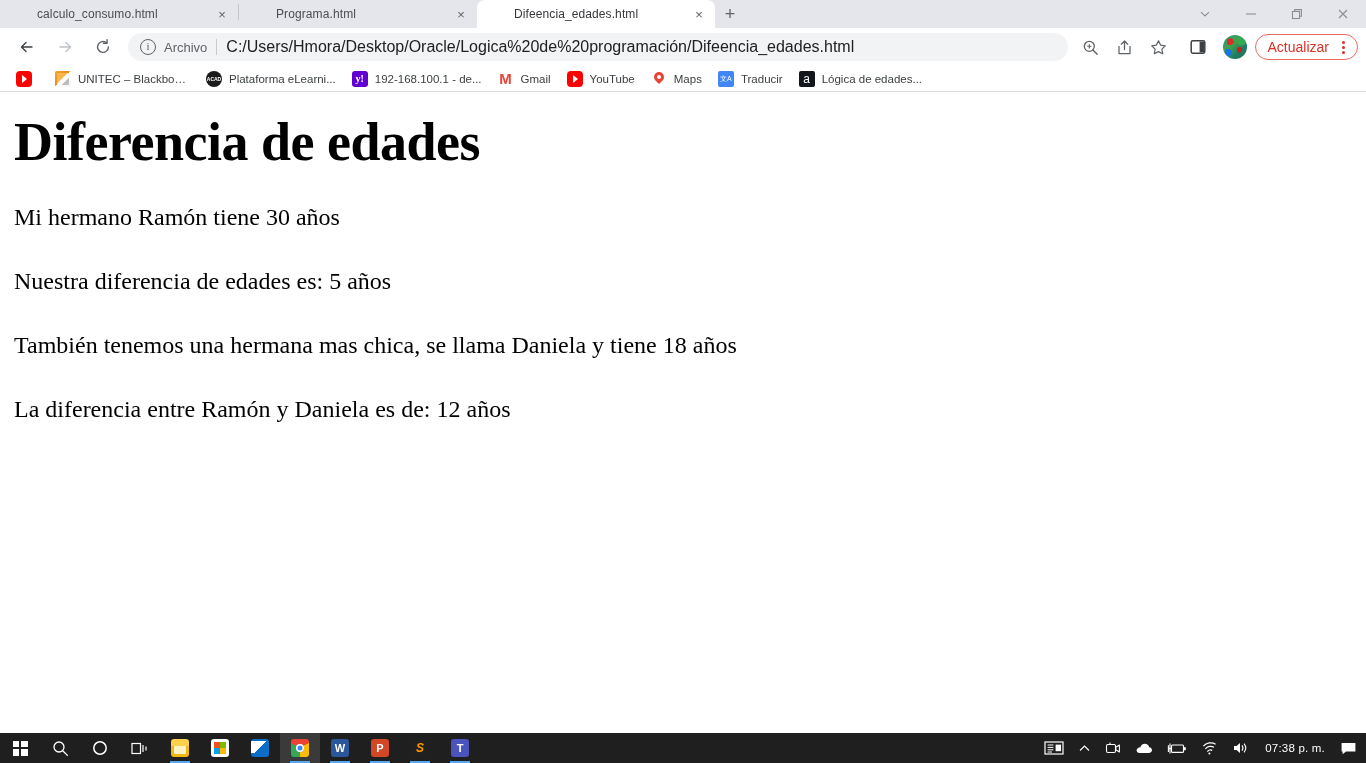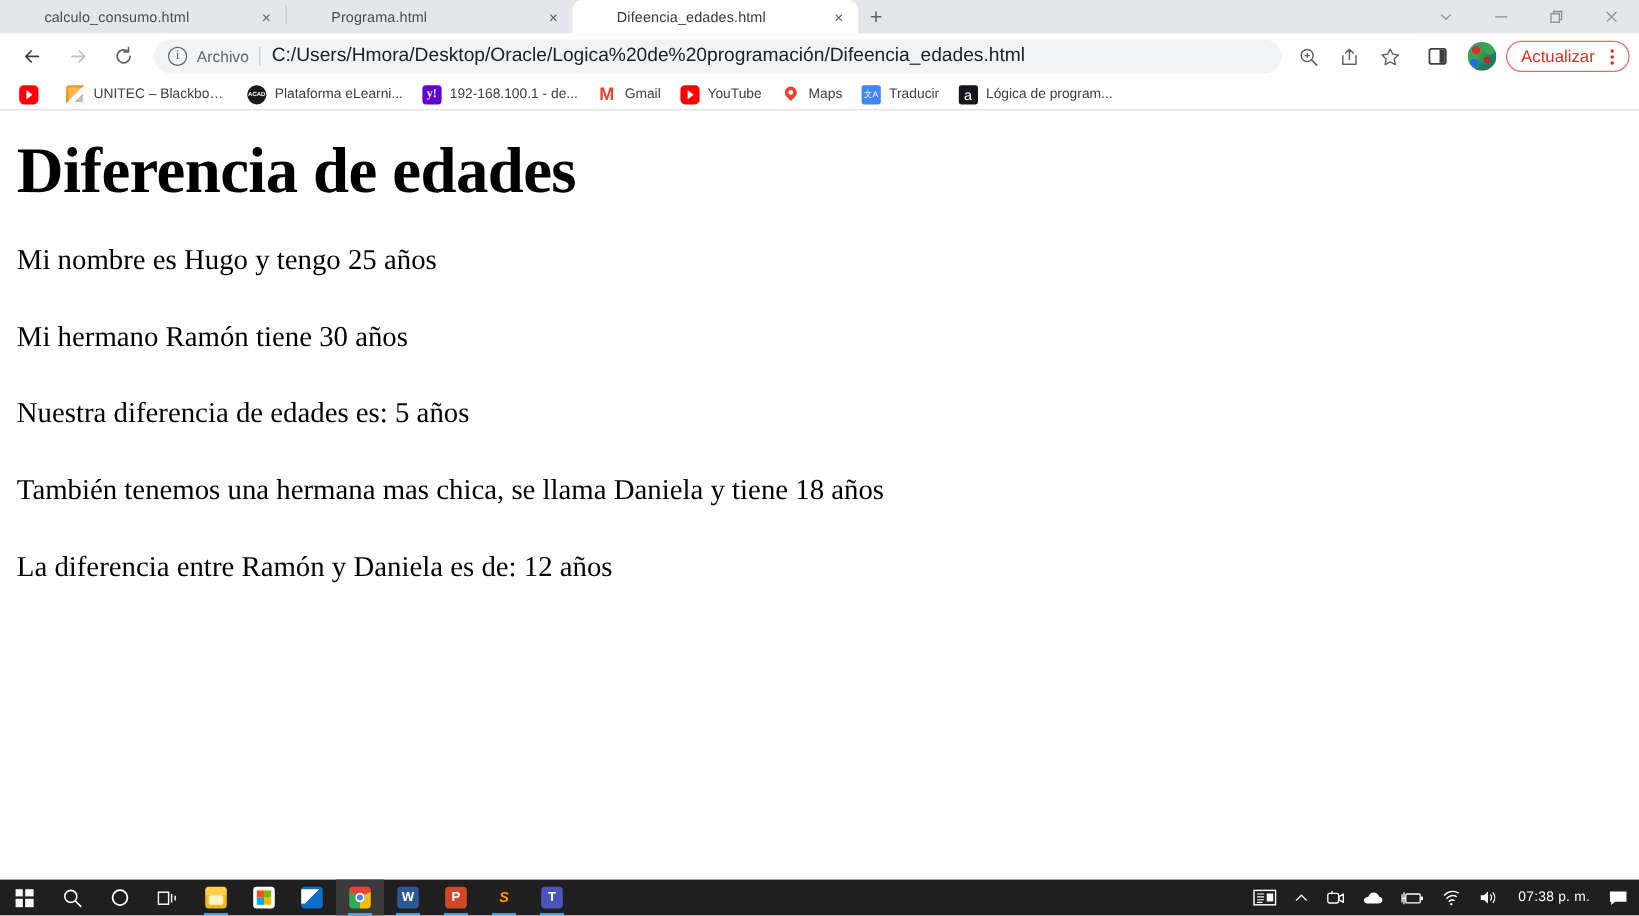--- a/index.html
+++ b/index.html
@@ -433,28 +433,27 @@
     <div class="bm">
       <span class="bi ico-maps"></span>
       <span class="lbl">Maps</span>
     </div>
     <div class="bm">
       <span class="bi ico-translate"></span>
       <span class="lbl">Traducir</span>
     </div>
     <div class="bm">
       <span class="bi ico-alura"></span>
-      <span class="lbl">Lógica de program...</span>
+      <span class="lbl">Lógica de edades...</span>
     </div>
   </div>
 
   <div class="page">
     <h1>Diferencia de edades</h1>
     <div class="p-wrap">
-      <p>Mi nombre es Hugo y tengo 25 años</p>
       <p>Mi hermano Ramón tiene 30 años</p>
       <p>Nuestra diferencia de edades es: 5 años</p>
       <p>También tenemos una hermana mas chica, se llama Daniela y tiene 18 años</p>
       <p>La diferencia entre Ramón y Daniela es de: 12 años</p>
     </div>
   </div>
 
   <div class="taskbar">
     <div class="tb-left">
       <div class="tbi">

